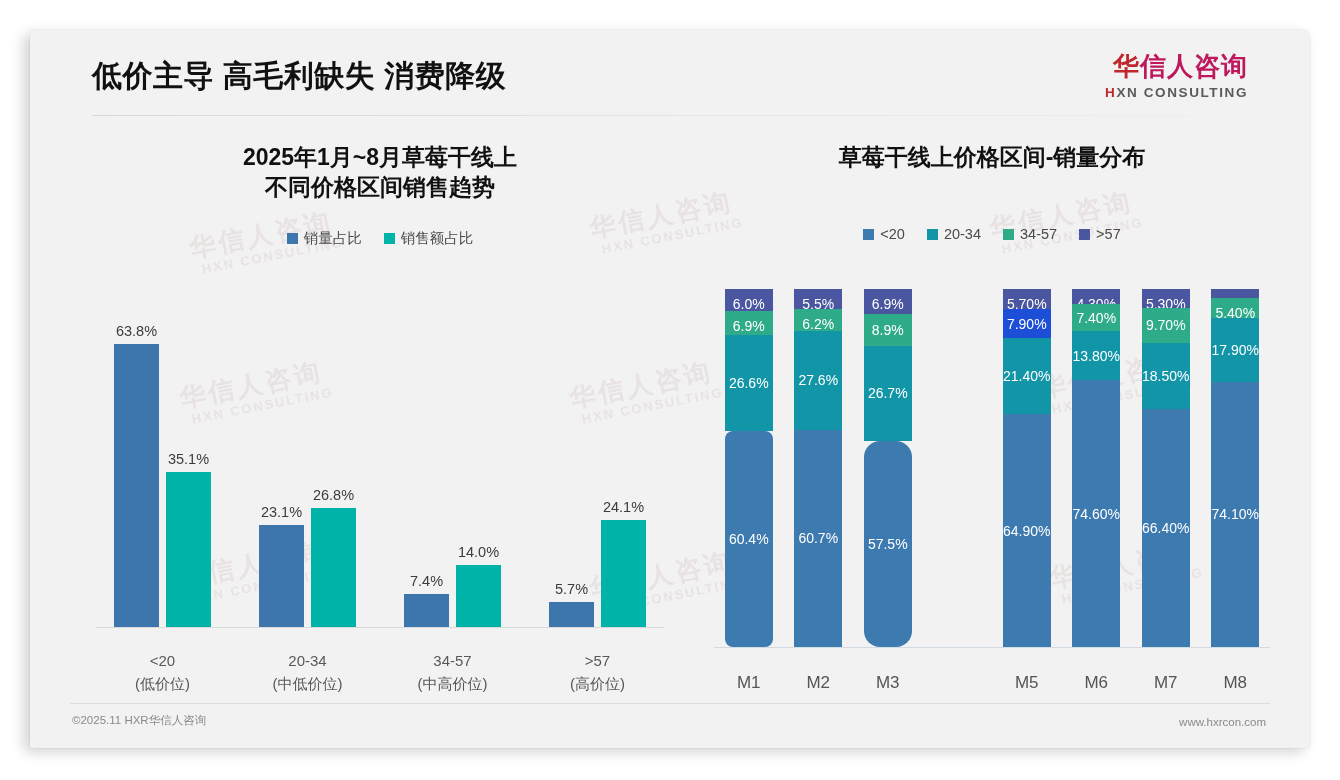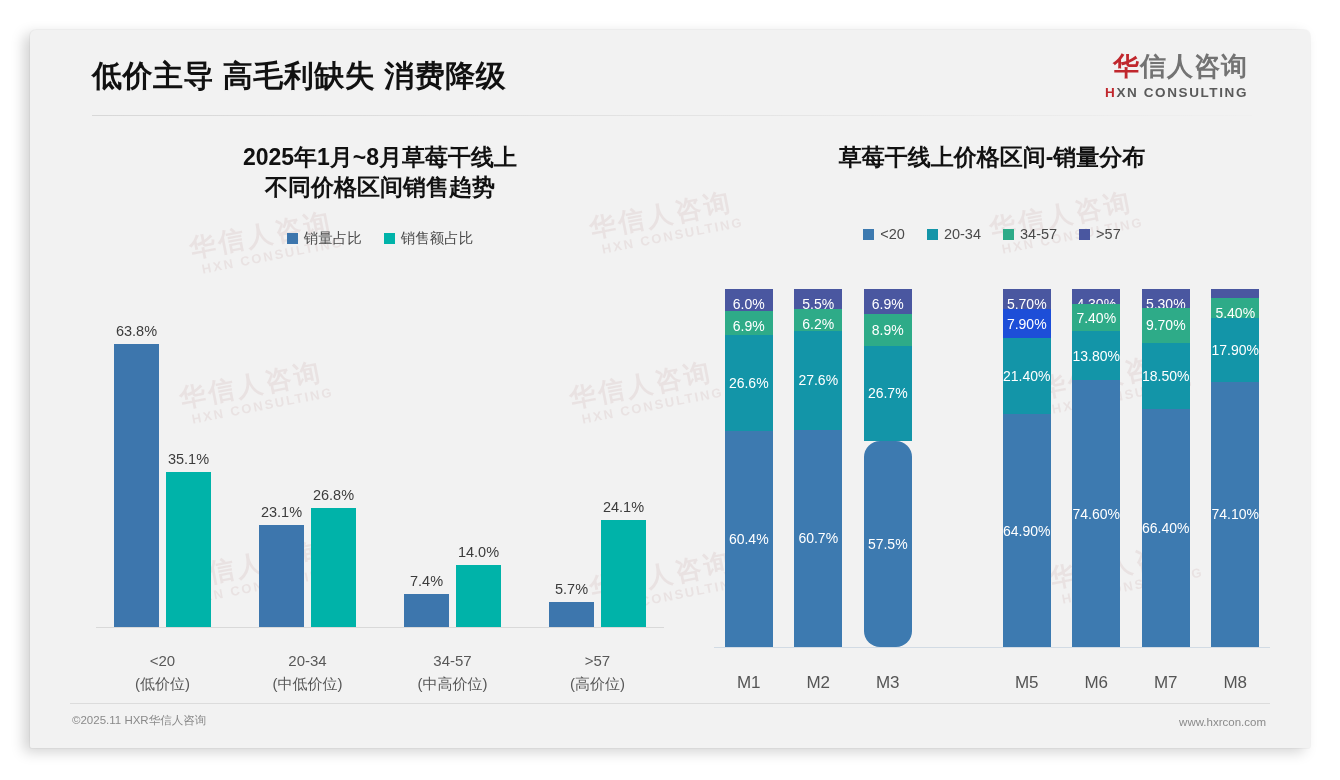--- a/index.html
+++ b/index.html
@@ -31,21 +31,21 @@
   #header-rule {
     position: absolute; left: 62px; top: 85px; width: 1160px; height: 1px;
     background: linear-gradient(to right, #d8d8d8, #e8e8e8 70%, #f0f0f0);
   }
   #logo {
     position: absolute; right: 62px; top: 23px;
     text-align: right; line-height: 1;
   }
   #logo-cn { font-size: 26px; font-weight: bold; letter-spacing: 1px; white-space: nowrap; }
   #logo-cn .hua { color: #c0272d; }
-  #logo-cn .rest { color: #737373; }
+  #logo-cn .rest { color: #be185d; }
   #logo-en {
     margin-top: 7px; font-size: 13.5px; font-weight: bold;
     letter-spacing: 1.6px; color: #5a5a5a; white-space: nowrap;
   }
   #logo-en .h { color: #c0272d; }
 
   
   .wm {
     position: absolute;
     color: rgba(176,120,120,0.13);
@@ -282,21 +282,21 @@
     <div class="stack" style="left: 10.75px;">
           <div class="seg tiny" style="flex: 6 0 0px; background: rgb(74, 87, 160);">
             <div class="slabel">6.0%</div>
           </div>
           <div class="seg tiny" style="flex: 6.9 0 0px; background: rgb(46, 171, 136);">
             <div class="slabel">6.9%</div>
           </div>
           <div class="seg" style="flex: 26.6 0 0px; background: rgb(19, 149, 168);">
             <div class="slabel">26.6%</div>
           </div>
-          <div class="seg" style="flex: 60.4 0 0px; background: rgb(61, 122, 176);">
+          <div class="seg" style="flex: 60.4 0 0px; background: rgb(61, 122, 176); border-radius: 8px;">
             <div class="slabel">60.4%</div>
           </div>
           <div class="xmonth">M1</div>
         </div>
         <div class="stack" style="left: 80.25px; border-radius: 14px;">
           <div class="seg tiny" style="flex: 5.5 0 0px; background: rgb(74, 87, 160);">
             <div class="slabel">5.5%</div>
           </div>
           <div class="seg tiny" style="flex: 6.2 0 0px; background: rgb(46, 171, 136);">
             <div class="slabel">6.2%</div>

